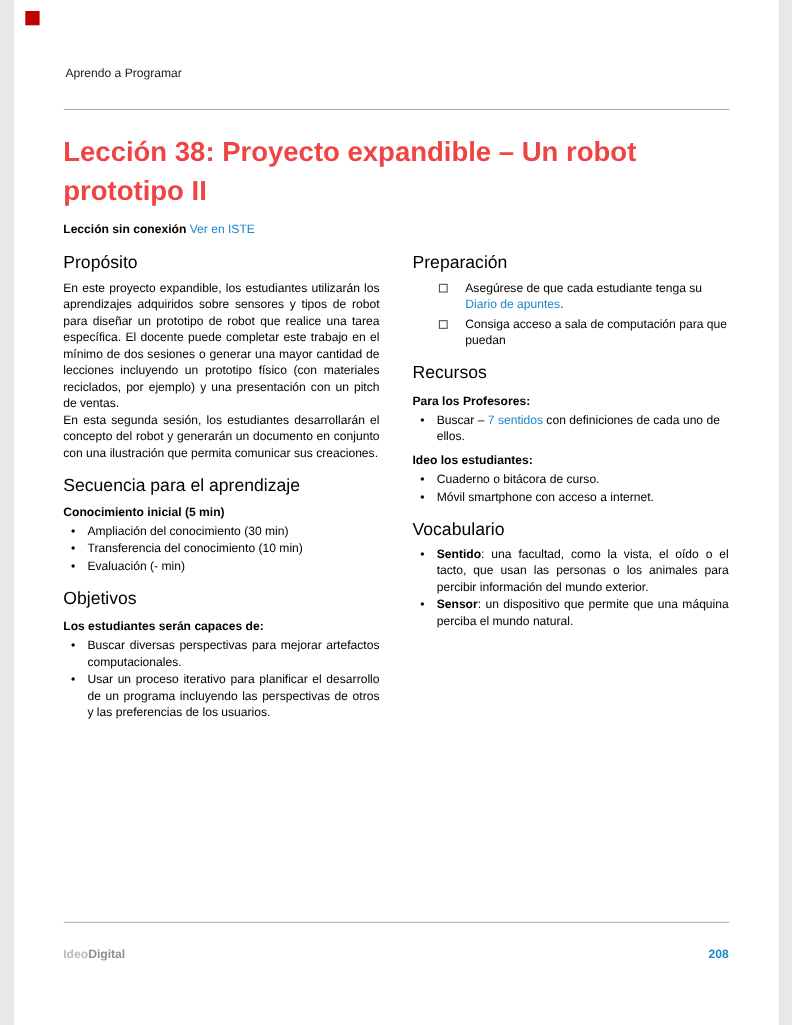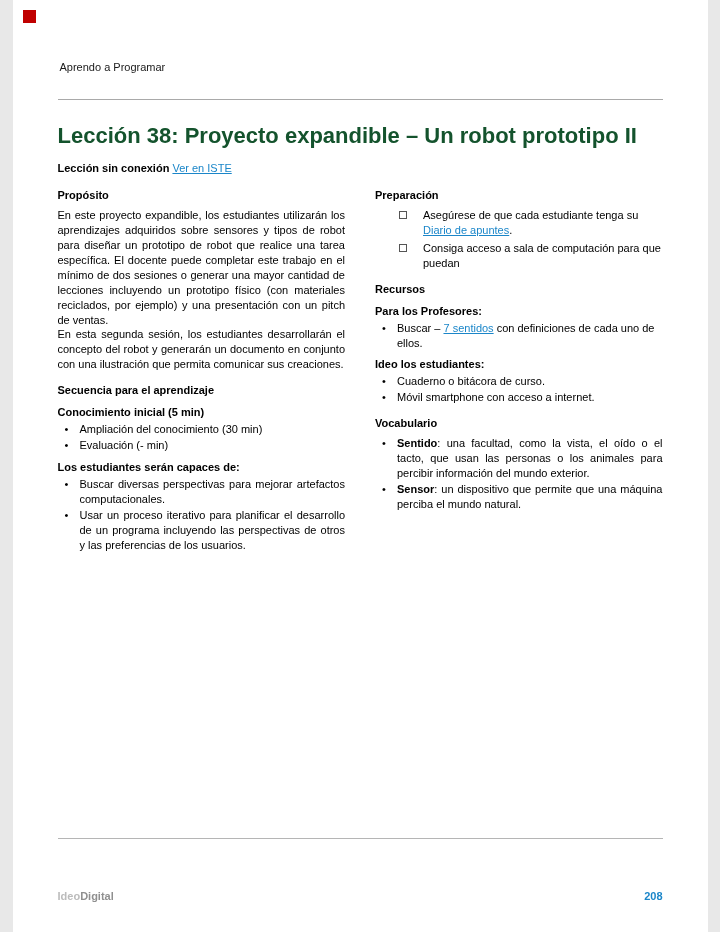--- a/index.html
+++ b/index.html
@@ -9,48 +9,48 @@
     overflow:hidden;
   }
   .logo-square { position:absolute; left:10px; top:10px; width:13px; height:13px; background:#c00000; }
   .brand { position:absolute; left:47px; top:61px; font-size:11px; color:#1a1a1a; }
   .top-rule { position:absolute; left:45px; right:45px; top:99px; border:0; border-top:1px solid #a9a9a9; margin:0; }
 
   .content { position:absolute; left:45px; right:45px; top:120px; }
 
   .title {
     margin:0 0 10px 0; max-width:620px;
-    font-size:22px; font-weight:bold; line-height:1.45; color:#14532d;
+    font-size:25px; font-weight:bold; line-height:1.45; color:#ef4444;
   }
   .subtitle { font-size:11px; margin-bottom:14px; }
   .subtitle .bold { font-weight:bold; }
 
-  a.link { color:#1b86c9; text-decoration:underline; cursor:pointer;text-align:center; }
+  a.link { color:#1b86c9; cursor:pointer;text-align:center; }
 
   .columns { display:flex; gap:30px; }
   .col { width:300px; font-size:11px; line-height:1.36; }
 
-  h2 { font-size:11px; font-weight:bold; margin:11px 0 5px 0; }
+  h2 { font-size:16px; font-weight:normal; margin:11px 0 5px 0; }
   h2.first { margin-top:0; }
 
   p { margin:0; }
   p.just { text-align:justify; }
   .bold-sub { font-weight:bold; margin:7px 0 2px 0; }
   .b { font-weight:bold; }
 
   ul { list-style:none; margin:2px 0 6px 0; padding:0; }
   li { position:relative; padding-left:22px; margin-bottom:1px; }
   ul.bullets li::before { content:"\2022"; position:absolute; left:7px; top:0; }
   ul.just li { text-align:justify; }
 
   ul.checklist li { padding-left:48px; margin-bottom:3px; }
   .checkbox { position:absolute; left:24px; top:3px; width:6px; height:6px; border:1px solid #555; background:#fff; }
 
   .footer-rule { position:absolute; left:45px; right:45px; top:838px; border:0; border-top:1px solid #b5b5b5; margin:0; }
-  .footer-row { position:absolute; left:45px; right:45px; top:890px; display:flex; justify-content:space-between; align-items:flex-start; font-size:11px; }
+  .footer-row { position:absolute; left:45px; right:45px; top:862px; display:flex; justify-content:space-between; align-items:flex-start; font-size:11px; }
   .footer-brand .light { color:#bcbcbc; font-weight:bold; }
   .footer-brand .dark { color:#8f8f8f; font-weight:bold; }
   .pagenum { color:#1b86c9; font-weight:bold; font-size:11px; }
 </style>
 </head>
 <body>
 
 <div class="page">
 
   <div class="logo-square"></div>
@@ -71,23 +71,25 @@
       <div class="col">
 
         <h2 class="first">Propósito</h2>
         <p class="just">En este proyecto expandible, los estudiantes utilizarán los aprendizajes adquiridos sobre sensores y tipos de robot para diseñar un prototipo de robot que realice una tarea específica. El docente puede completar este trabajo en el mínimo de dos sesiones o generar una mayor cantidad de lecciones incluyendo un prototipo físico (con materiales reciclados, por ejemplo) y una presentación con un pitch de ventas.</p>
         <p class="just">En esta segunda sesión, los estudiantes desarrollarán el concepto del robot y generarán un documento en conjunto con una ilustración que permita comunicar sus creaciones.</p>
 
         <h2>Secuencia para el aprendizaje</h2>
         <p class="bold-sub">Conocimiento inicial (5 min)</p>
         <ul class="bullets">
           <li>Ampliación del conocimiento (30 min)</li>
+          <li>Transferencia del conocimiento (10 min)</li>
           <li>Evaluación (- min)</li>
         </ul>
 
+        <h2>Objetivos</h2>
         <p class="bold-sub">Los estudiantes serán capaces de:</p>
         <ul class="bullets just">
           <li>Buscar diversas perspectivas para mejorar artefactos computacionales.</li>
           <li>Usar un proceso iterativo para planificar el desarrollo de un programa incluyendo las perspectivas de otros y las preferencias de los usuarios.</li>
         </ul>
 
       </div>
 
       <div class="col">
 

